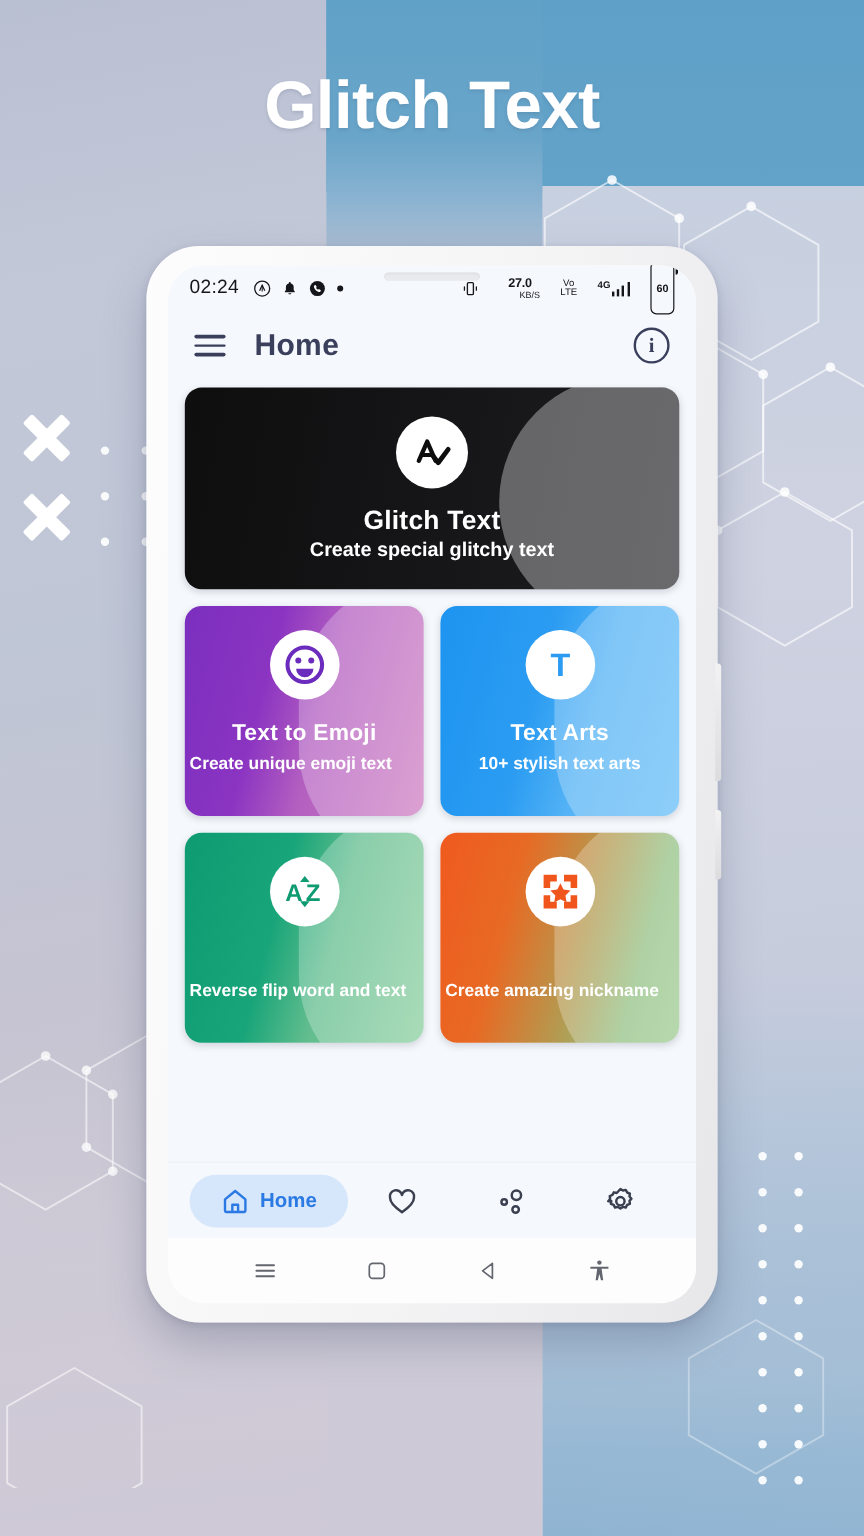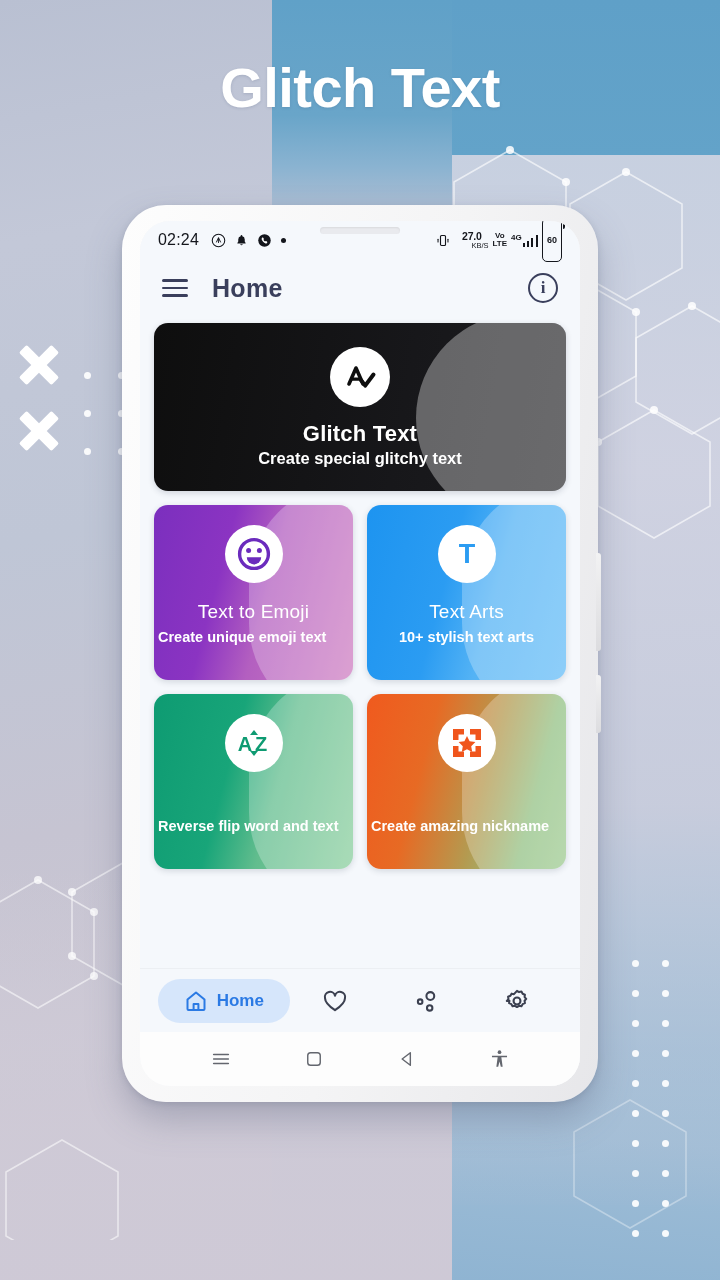--- a/index.html
+++ b/index.html
@@ -101,26 +101,26 @@
   }
 
   
   .statusbar {
     height:38px; flex:none; display:flex; align-items:center;
     padding:0 18px; color:#14161c; font-size:15px;
   }
   .sb-time { font-size:16px; font-weight:500; letter-spacing:0.2px; }
   .sb-left-icons { display:flex; align-items:center; gap:9px; margin-left:12px; }
   .sb-spacer { flex:1; }
-  .sb-right { display:flex; align-items:center; gap:4px; }
+  .sb-right { display:flex; align-items:center; gap:17px; }
   .sb-net { display:flex; flex-direction:column; align-items:center; line-height:1; }
   .sb-net b { font-size:10.5px; font-weight:bold; letter-spacing:-0.2px; }
   .sb-net s { font-size:7.5px; text-decoration:none; font-weight:normal;margin-left:16px; }
   .sb-volte { display:flex; flex-direction:column; align-items:center; line-height:1.05; }
-  .sb-volte b { font-size:8px; font-weight:bold; }
+  .sb-volte b { font-size:8px; font-weight:normal; }
   .sb-batt {
     border:1.6px solid #14161c; border-radius:5px; padding:16px 4px;
     font-size:9px; font-weight:bold; position:relative;
   }
   .sb-batt::after {
     content:""; position:absolute; right:-4px; top:4px; width:2.5px; height:6px;
     background:#14161c; border-radius:0 2px 2px 0;
   }
 
   
@@ -179,21 +179,21 @@
     position:absolute; right:-46px; top:-22px; width:150px; height:240px;
     background:rgba(255,255,255,0.26); border-radius:100px 0 0 100px;
   }
   .card-sm .icon-wrap {
     position:absolute; left:50%; top:20px; transform:translateX(-50%);
     width:58px; height:58px; border-radius:50%; background:#fff;
     display:flex; align-items:center; justify-content:center; z-index:2;
   }
   .card-sm .c-title {
     position:absolute; left:0; right:0; top:96px; text-align:center;
-    color:#fff; font-size:19px; font-weight:normal; z-index:2; letter-spacing:0.2px;
+    color:#fff; font-size:19px; font-weight:bold; z-index:2; letter-spacing:0.2px;
   }
   .card-sm .c-sub {
     position:absolute; left:4px; right:4px; top:124px;
     color:#fff; font-size:14.5px; font-weight:bold; z-index:2; line-height:1.18;
   }
   .c1 { background:linear-gradient(105deg,#7b2fbe 0%, #8b34c2 34%, #b35fc0 56%, #cf7fc2 100%); }
   .c2 { background:linear-gradient(105deg,#1d94f0 0%, #2b9cf2 40%, #54b3f5 62%, #66bdf7 100%); }
   .c3 { background:linear-gradient(105deg,#0e9b72 0%, #18a579 38%, #62bd8e 60%, #8ccf9f 100%); }
   .c4 { background:linear-gradient(105deg,#f05a1e 0%, #e76a24 30%, #b49a50 58%, #93c285 80%, #9fcb92 100%); }
 

